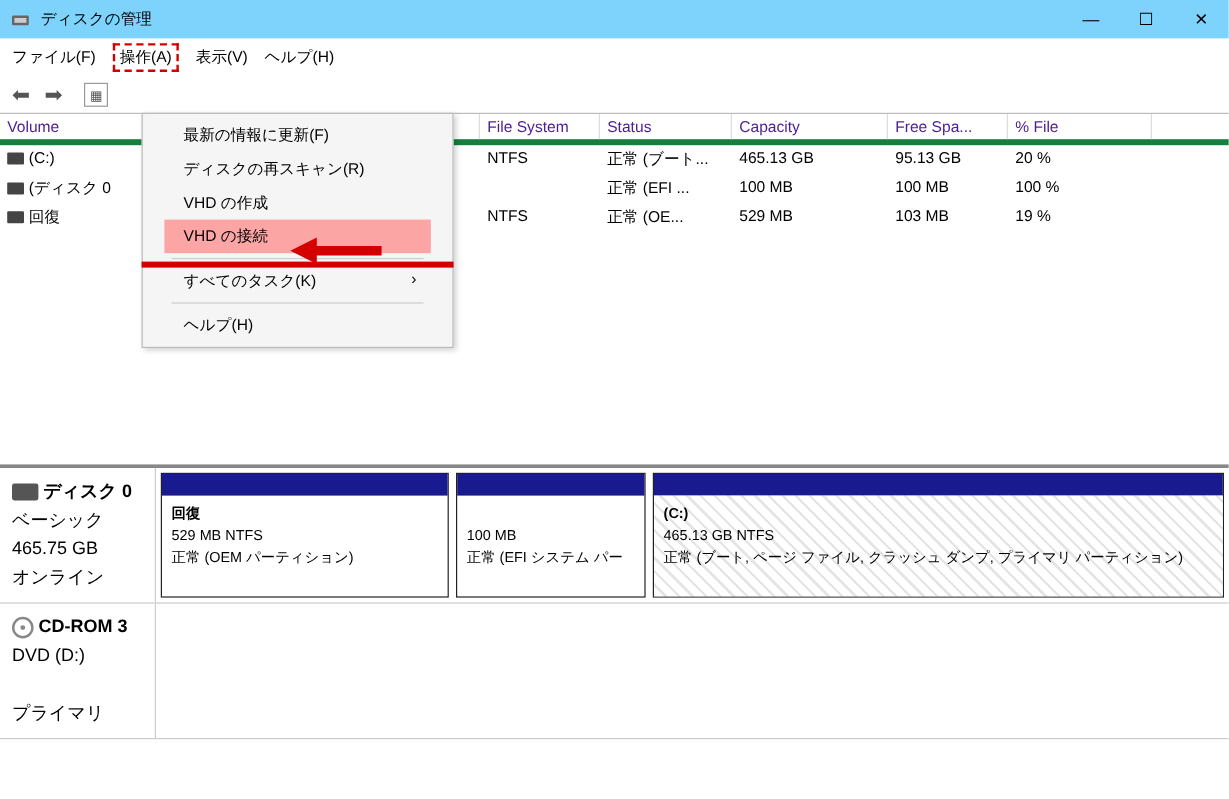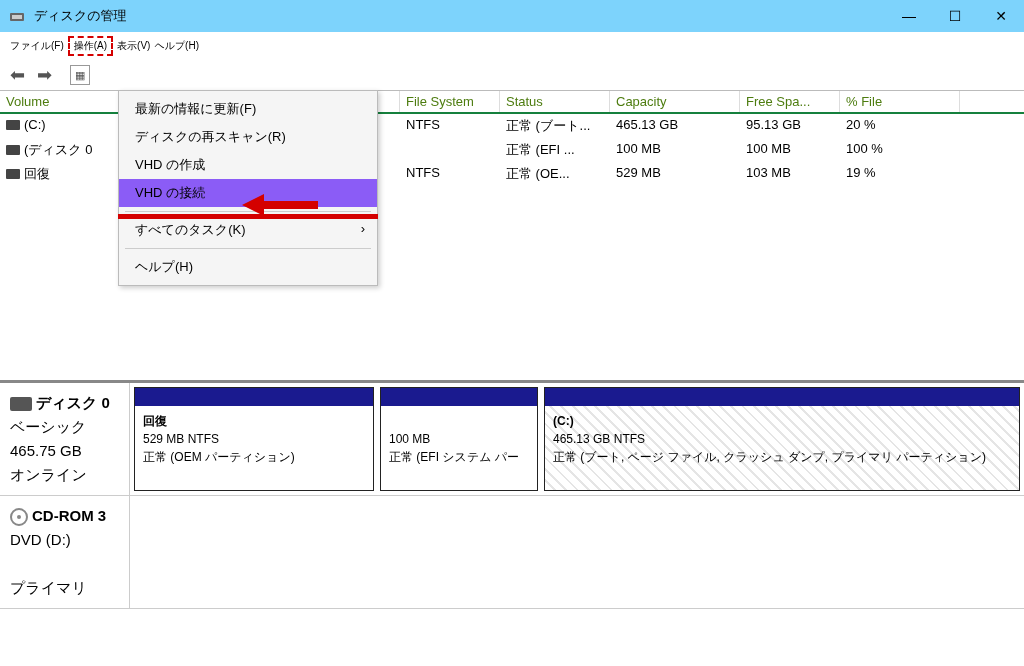--- a/index.html
+++ b/index.html
@@ -20,23 +20,23 @@
   background: #7dd3fc;
 }
 .titlebar .app-icon { width: 18px; height: 18px; margin-right: 8px; display:flex; align-items:center; justify-content:center; }
 .titlebar .title { font-size: 13px; }
 .win-controls { margin-left: auto; display: flex; }
 .win-btn { width: 46px; height: 32px; display: flex; align-items: center; justify-content: center; font-size: 14px; }
 
 .menubar {
   display: flex;
   align-items: center;
-  gap: 4px;
+  gap: 14px;
   padding: 4px 10px;
-  font-size: 10px;
+  font-size: 13px;
 }
 .menubar span { cursor: default; }
 .menu-highlight {
   border: 2px dashed #d40000;
   padding: 1px 4px;
 }
 
 .toolbar {
   display: flex;
   align-items:center;
@@ -50,23 +50,23 @@
   display: flex;
   border-top: 1px solid #bbb;
   position: relative;
 }
 
 .volume-list {
   width: 100%;
 }
 .vol-headers {
   display:flex;
-  border-bottom: 2px solid #15803d;
+  border-bottom: 5px solid #15803d;
   font-size: 13px;
-  color: #4d7c0f;
+  color: #4c1d95;
 }
 .vol-headers > div { padding: 3px 6px; border-right: 1px solid #ddd; }
 .vol-row {
   display:flex;
   font-size:13px;
   padding: 2px 0;
 }
 .vol-row > div { padding: 1px 6px; }
 .col-volume { width: 120px; }
 .col-fs { width:100px; }
@@ -79,25 +79,25 @@
 .dropdown {
   position:absolute;
   left: 118px;
   top: 0;
   width: 260px;
   background:#f5f5f5;
   border:1px solid #bbb;
   box-shadow: 2px 2px 5px rgba(0,0,0,0.2);
   z-index:10;
   font-size:13px;
-  padding: 4px 0;
+  padding: 4px 18px;
 }
 .dropdown .item { padding: 5px 16px; position:relative;}
 .dropdown .sep { height:1px; background:#ccc; margin: 4px 6px; }
-.dropdown .item.highlight { background:#8b5cf6; }
+.dropdown .item.highlight { background:#fca5a5; }
 .dropdown .sub-ind { position:absolute; right:12px; }
 .red-underline { position:absolute; left:118px; top:124px; width:260px; height:5px; background:#d40000; z-index:11;}
 
 .red-arrow {
   position:absolute;
   left: 246px;
   top: 160px;
   z-index:12;
 }
 

